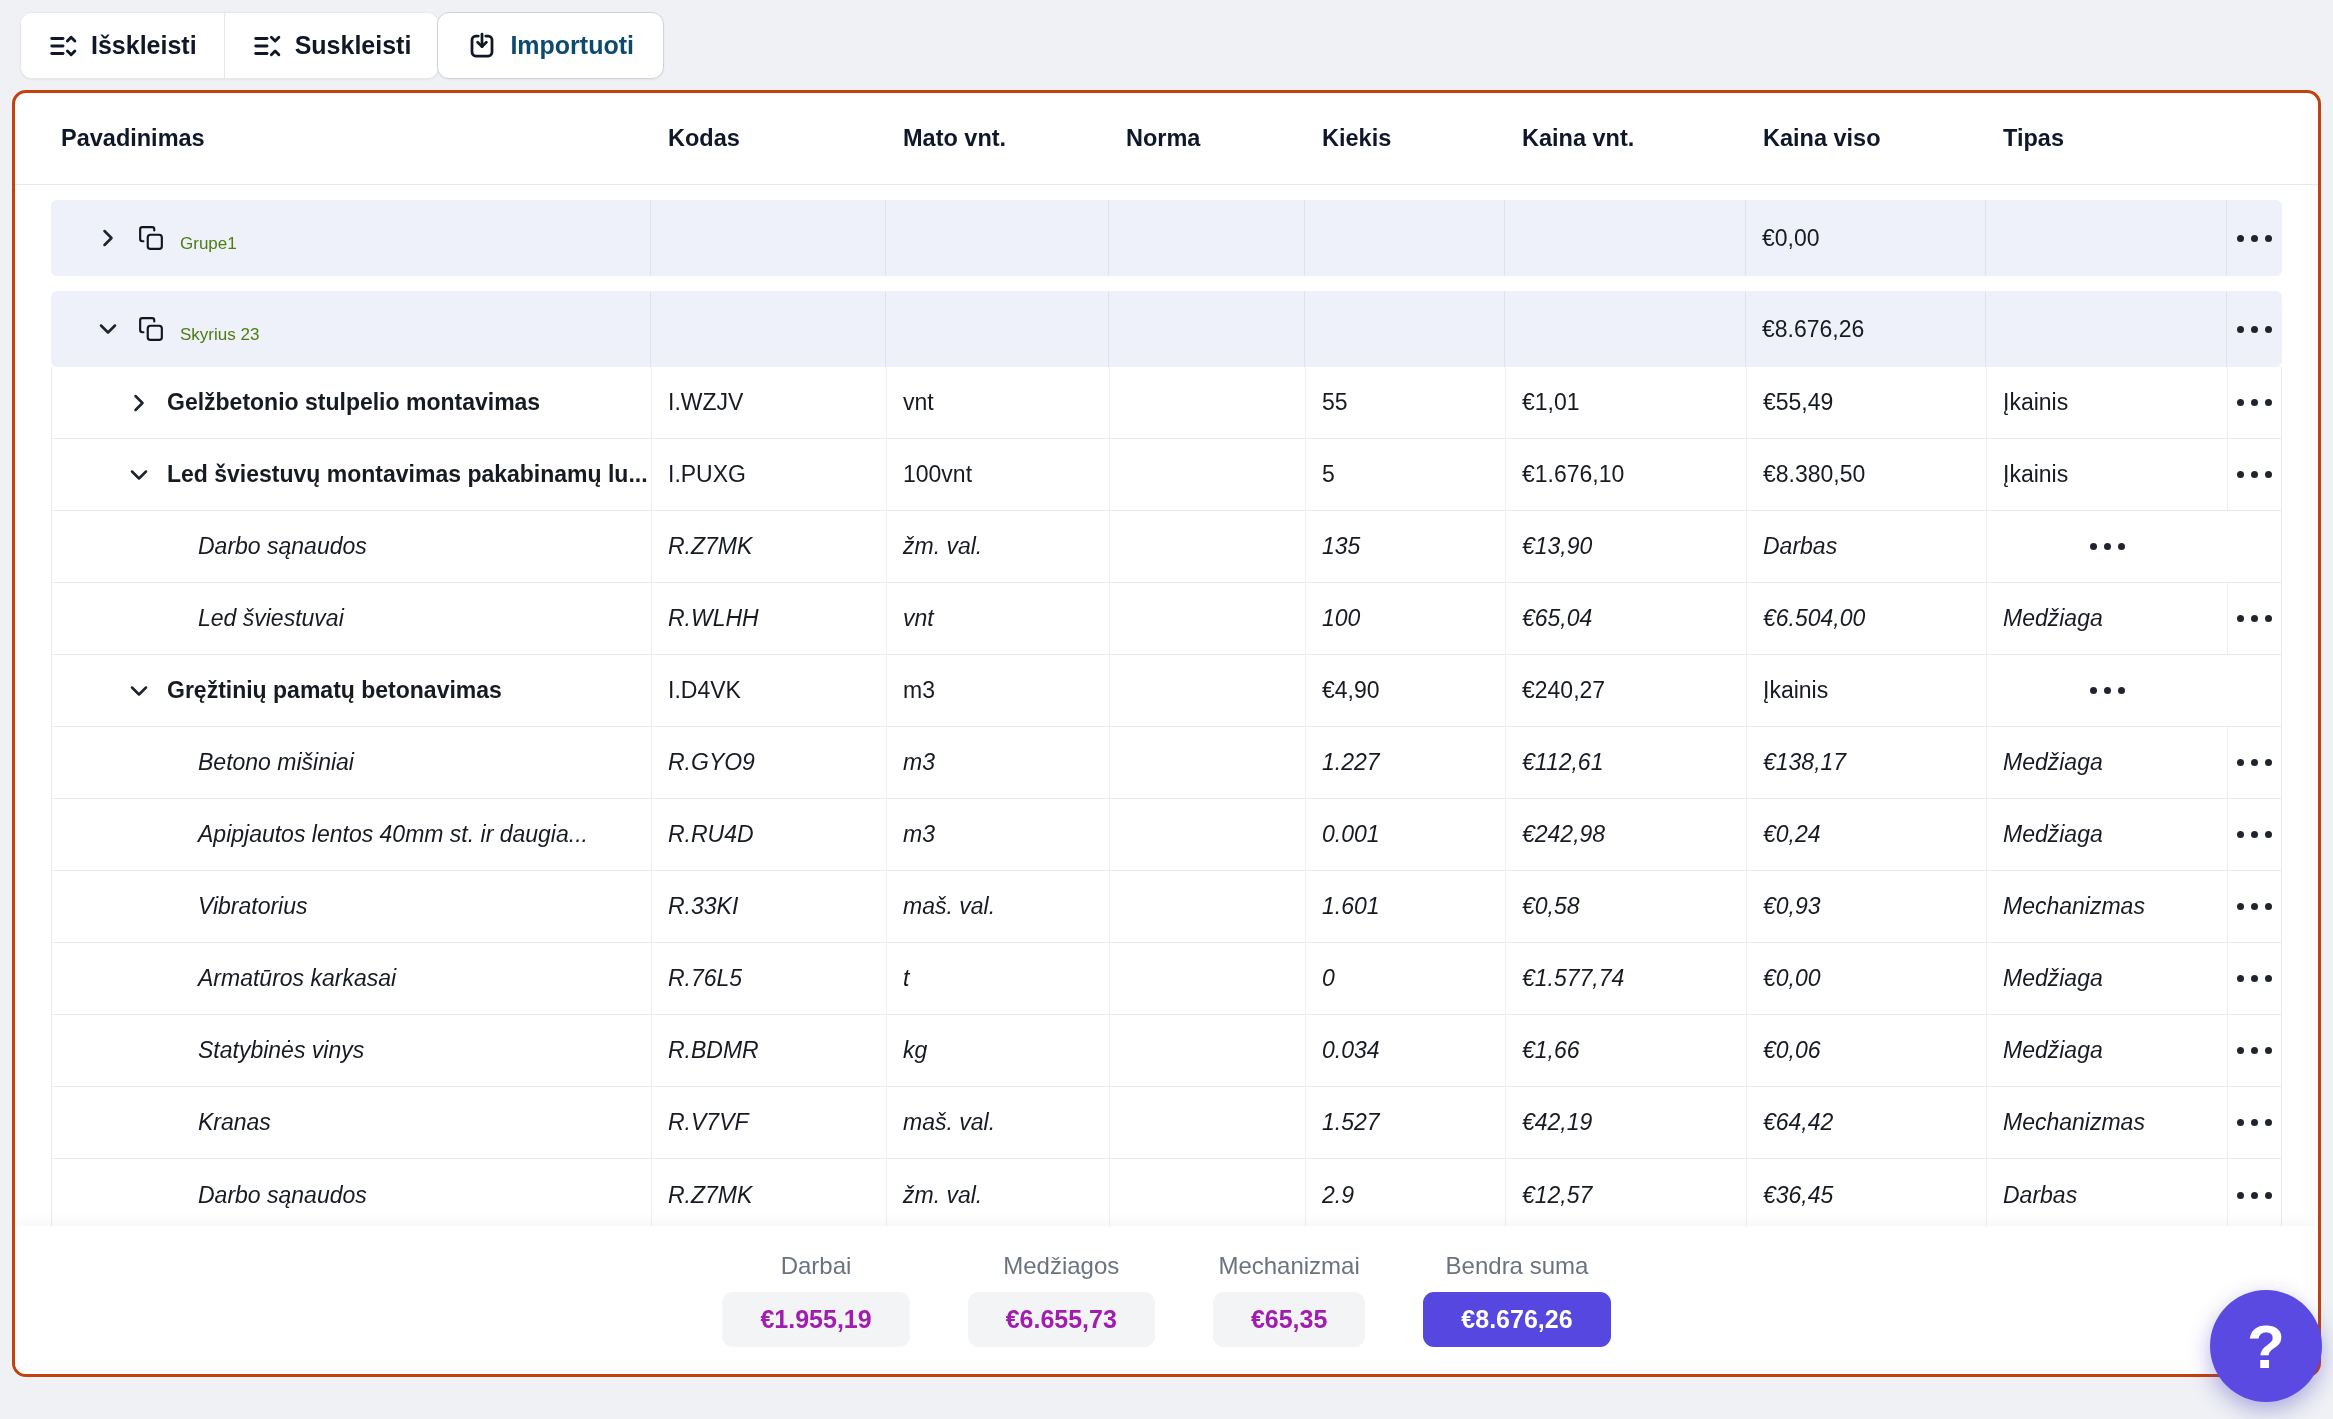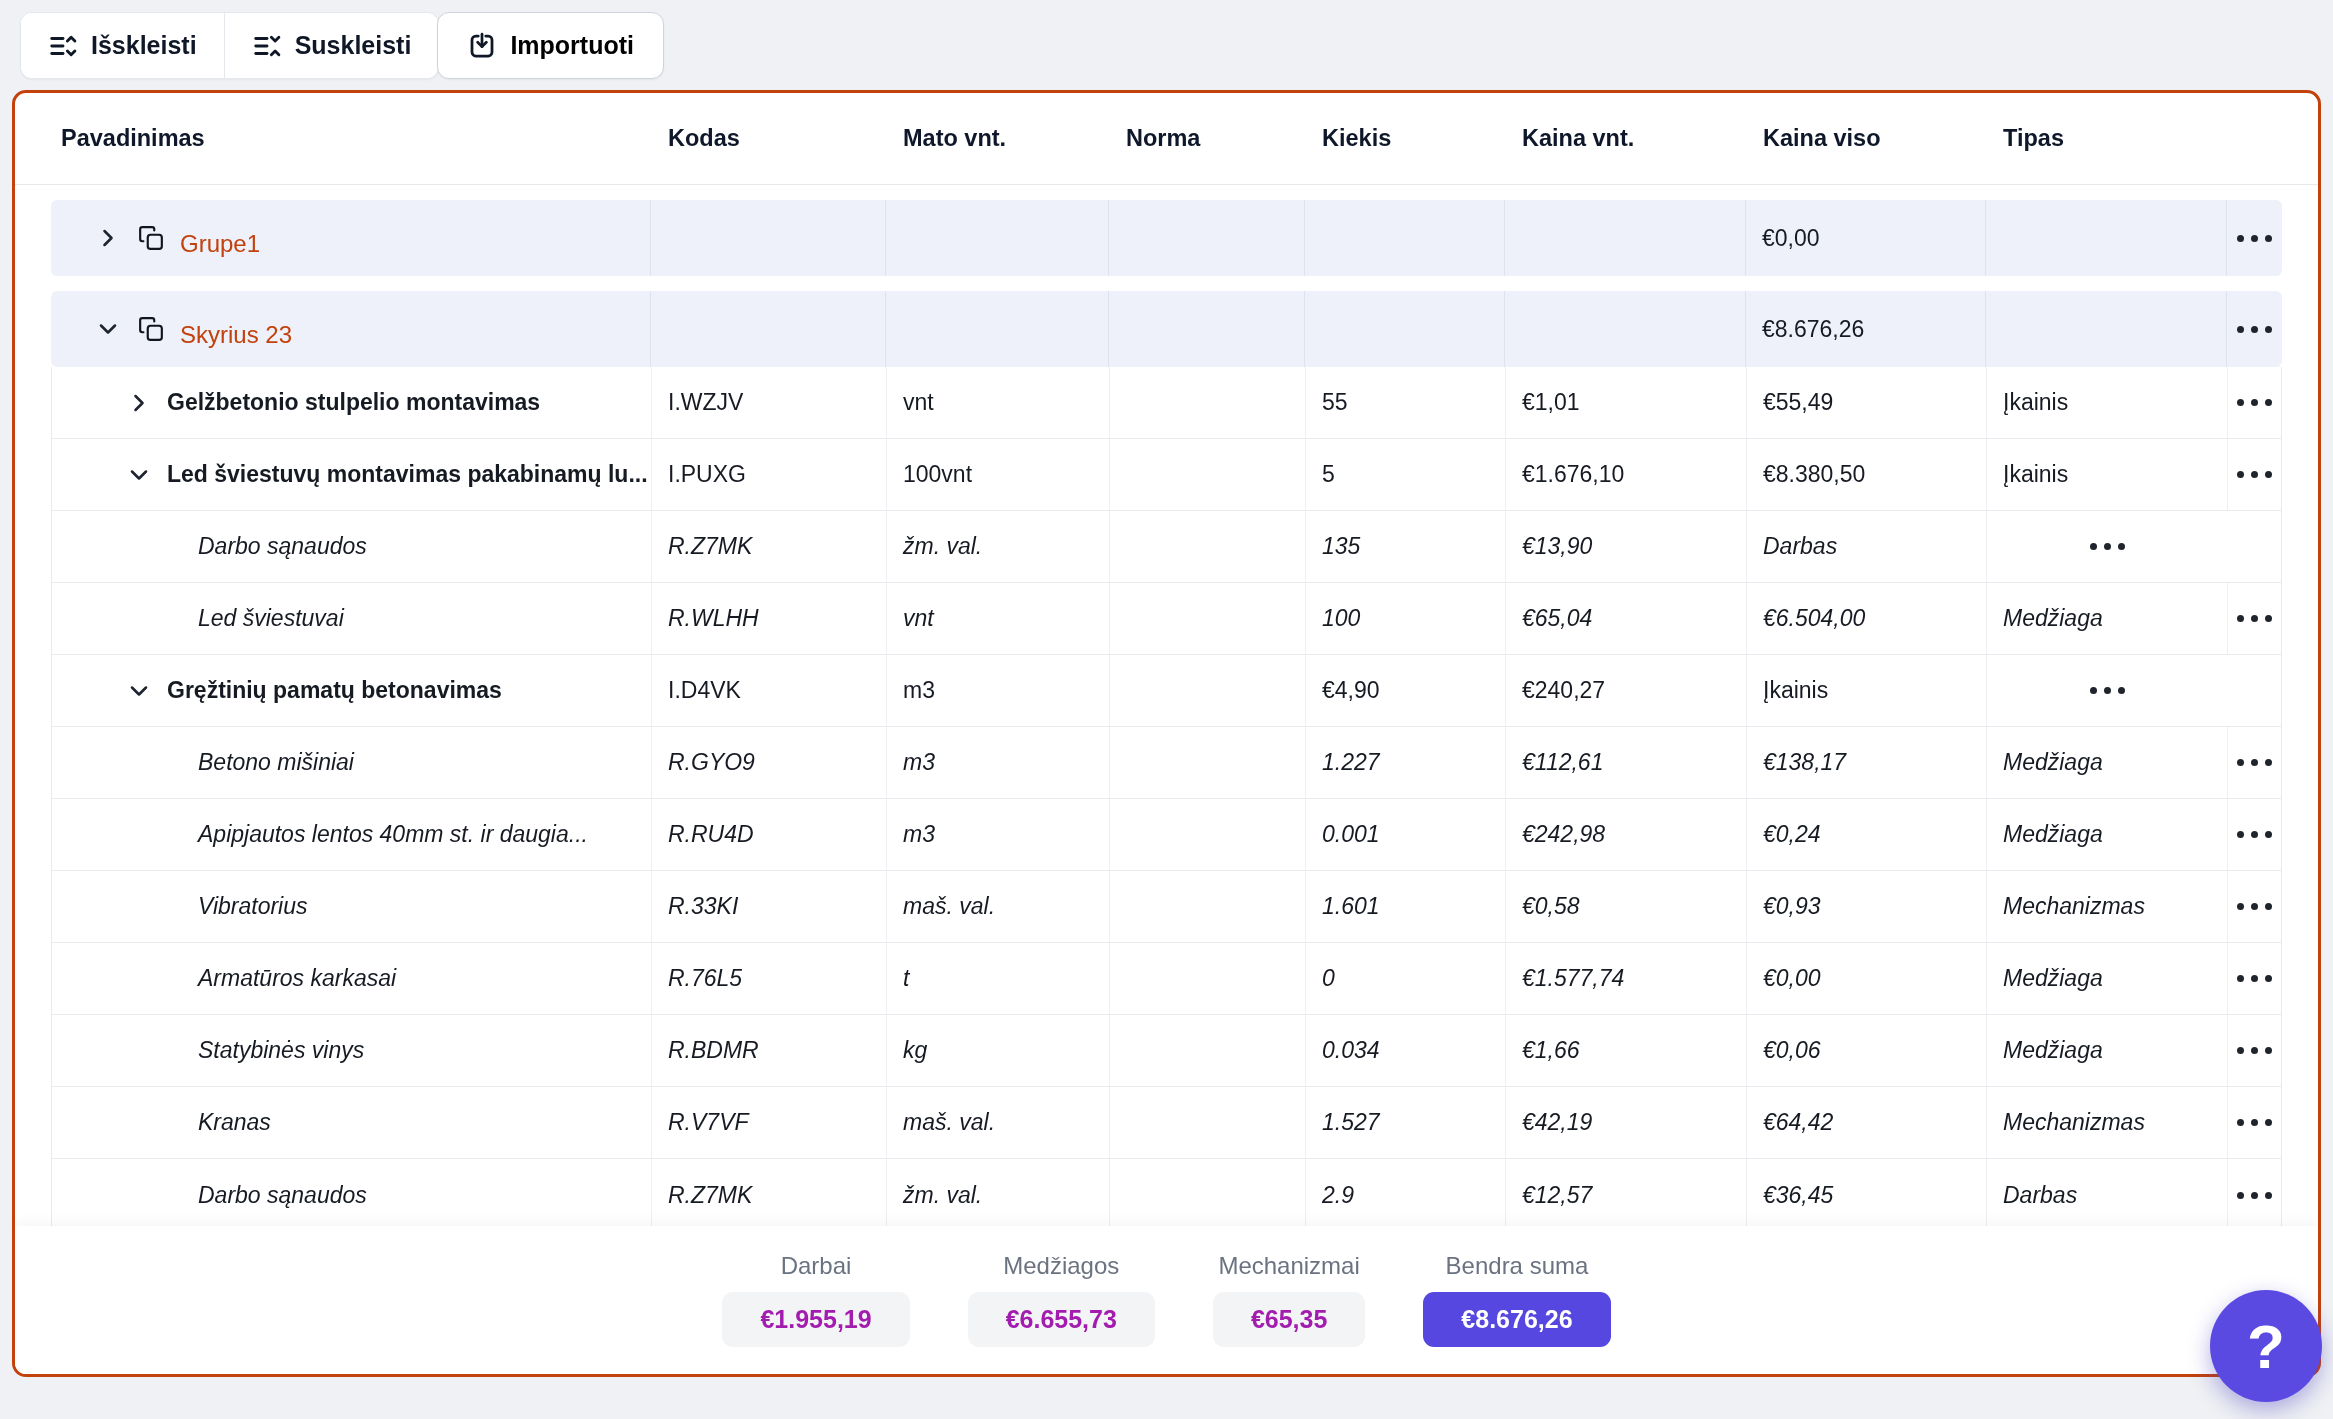--- a/index.html
+++ b/index.html
@@ -12,21 +12,21 @@
   }
   *,*:before,*:after{box-sizing:border-box;}
 
   
   .toolbar{position:absolute;left:20px;top:12px;display:flex;align-items:stretch;height:67px;}
   .btn-group{display:flex;background:#fff;border:1px solid #e4e7ec;border-radius:12px;box-shadow:0 1px 2px rgba(16,24,40,.05);overflow:hidden;}
   .tb-btn{display:flex;align-items:center;gap:13px;padding:10px 27px;font-size:25px;font-weight:600;
     color:#101828;background:#fff;border:none;cursor:pointer;font-family:inherit;}
   .tb-btn + .tb-btn{border-left:1px solid #e4e7ec;}
   .import-btn{display:flex;align-items:center;gap:13px;padding:0 29px;font-size:25px;font-weight:600;
-    color:#000000;background:#fff;border:1.5px solid #cfd4db;border-radius:12px;margin-left:-2px;z-index:1;
+    color:#0c4a6e;background:#fff;border:1.5px solid #cfd4db;border-radius:12px;margin-left:-2px;z-index:1;
     cursor:pointer;font-family:inherit;box-shadow:0 1px 2px rgba(16,24,40,.05);}
   .tb-ico{display:flex;align-items:center;}
 
   
   .card{position:absolute;left:12px;top:90px;width:2309px;height:1287px;background:#fff;
     border:3px solid #c2410c;border-radius:14px;overflow:hidden;}
   .grid{display:grid;grid-template-columns:599px 235px 223px 196px 200px 241px 240px 241px 1fr;align-items:center;}
   .thead{height:92px;padding:0 38px;border-bottom:1px solid #e6e8ec;font-size:23.5px;font-weight:600;color:#0f172a;}
   .th{padding-left:16px;white-space:nowrap;}
   .th:first-child{padding-left:8px;}
@@ -34,21 +34,21 @@
 
   .row{font-size:23px;color:#161a22;}
   .row .cell{display:flex;align-items:center;height:100%;padding-left:16px;white-space:nowrap;overflow:hidden;}
   .row .cell + .cell{border-left:1px solid #edeff3;}
   .kind-rate,.kind-resource{height:72px;background:#fff;border:solid #e8eaee;border-width:0 1px 1px 1px;}
   .tbody .row:last-child{border-bottom:none;}
   .kind-group{height:76px;background:#eef1f9;border-radius:6px;margin-top:15px;}
   .kind-group .cell + .cell{border-left:1px solid rgba(110,122,165,.12);}
   .name-cell{gap:14px;}
   .kind-group .name-cell{padding-left:43px;gap:16px;}
-  .kind-group .nm{font-size:24px;font-weight:500;color:#c2410c;margin-top:12px;}
+  .kind-group .nm{font-size:17px;font-weight:500;color:#4d7c0f;margin-top:12px;}
   .kind-rate .name-cell{padding-left:73px;}
   .kind-rate .nm{font-weight:700;}
   .kind-resource .name-cell{padding-left:146px;}
   .kind-resource .cell{font-style:italic;}
   .chev{display:flex;align-items:center;}
   .chev.rot-right svg{transform:rotate(-90deg);}
   .grp-ico{display:flex;align-items:center;}
   .cell.actions{justify-content:center;padding-left:0;}
   .dots{display:flex;gap:7px;background:none;border:none;cursor:pointer;padding:10px;}
   .dots i{width:7px;height:7px;border-radius:50%;background:#20242c;display:block;}

